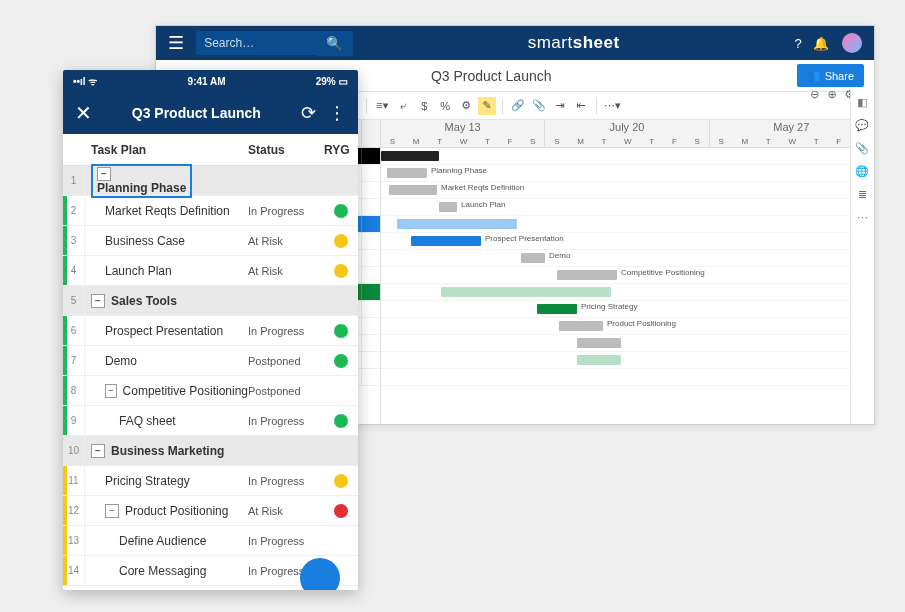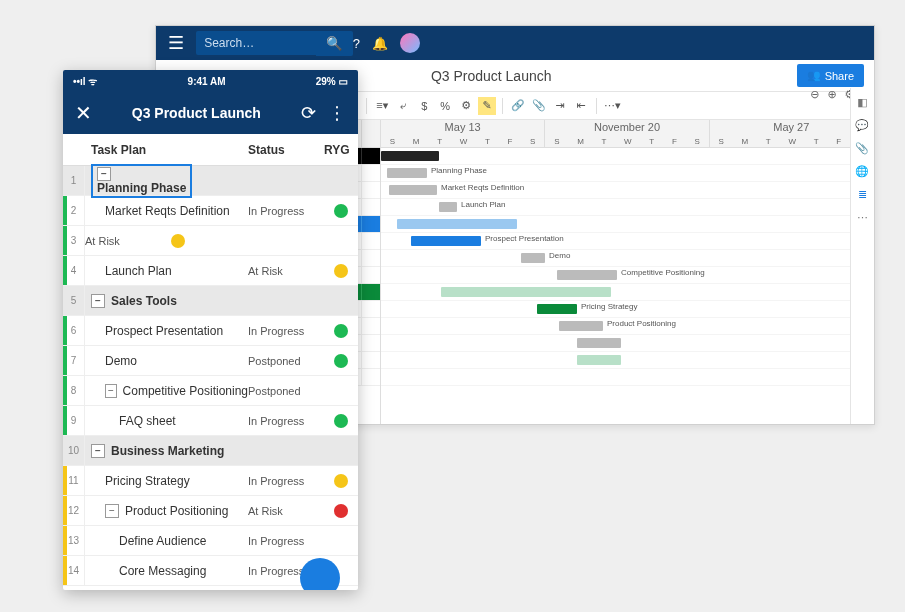--- a/index.html
+++ b/index.html
@@ -73,20 +73,21 @@
 .r-tool{position:absolute;right:6px;top:62px;display:flex;gap:8px;align-items:center;font-size:11px;color:#666}
 </style>
 </head>
 <body>
 
 <div class="desktop">
   <div class="topbar">
     <span class="hamburger">☰</span>
     <input class="search" placeholder="Search…" style="">
     <button class="search-btn"><span>🔍</span></button>
+    <div class="brand"><span>smart</span><b>sheet</b></div>
     <div class="top-icons">
       <span>?</span>
       <span>🔔</span>
       <span class="avatar"></span>
     </div>
   </div>
   <div class="titlebar">
     <span class="star">☆</span>
     <span class="doc-title">Q3 Product Launch</span>
     <button class="share-btn">
@@ -257,21 +258,21 @@
               <span>S</span>
               <span>M</span>
               <span>T</span>
               <span>W</span>
               <span>T</span>
               <span>F</span>
               <span>S</span>
             </div>
           </div>
           <div class="week">
-            <div class="week-label">November 20</div>
+            <div class="week-label">July 20</div>
             <div class="days">
               <span>S</span>
               <span>M</span>
               <span>T</span>
               <span>W</span>
               <span>T</span>
               <span>F</span>
               <span>S</span>
             </div>
           </div>
@@ -382,20 +383,23 @@
         <div class="c-task" style="padding-left:20px">
           <span>Market Reqts Definition</span>
         </div>
         <div class="c-stat">In Progress</div>
         <div class="c-ryg">
           <span class="dot green"></span>
         </div>
       </div>
       <div class="m-row">
         <div class="c-idx"><span class="tick green"></span>3</div>
+        <div class="c-task" style="padding-left:20px">
+          <span>Business Case</span>
+        </div>
         <div class="c-stat">At Risk</div>
         <div class="c-ryg">
           <span class="dot yellow"></span>
         </div>
       </div>
       <div class="m-row">
         <div class="c-idx"><span class="tick green"></span>4</div>
         <div class="c-task" style="padding-left:20px">
           <span>Launch Plan</span>
         </div>

